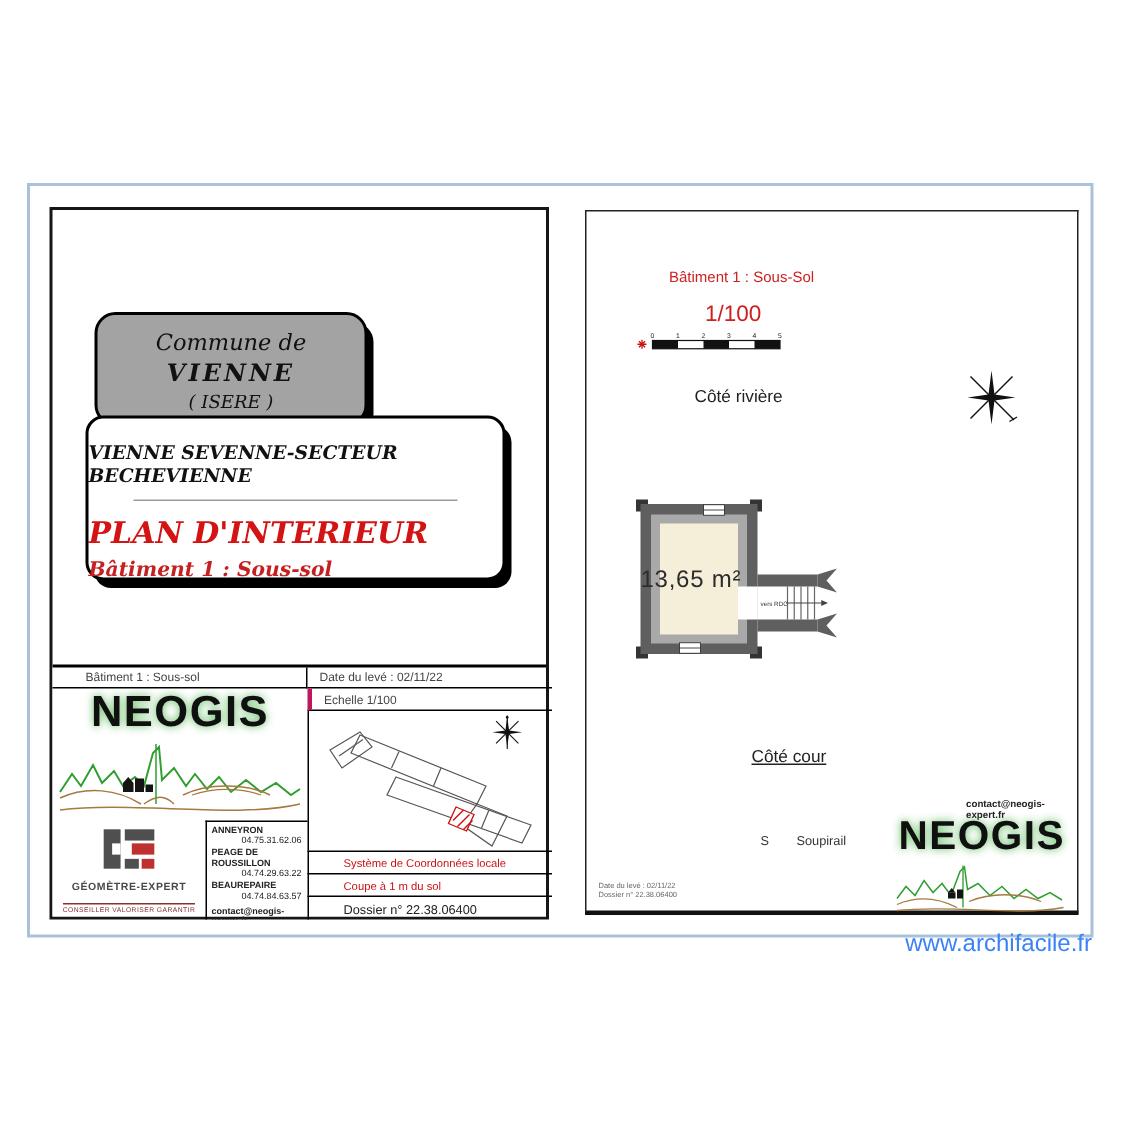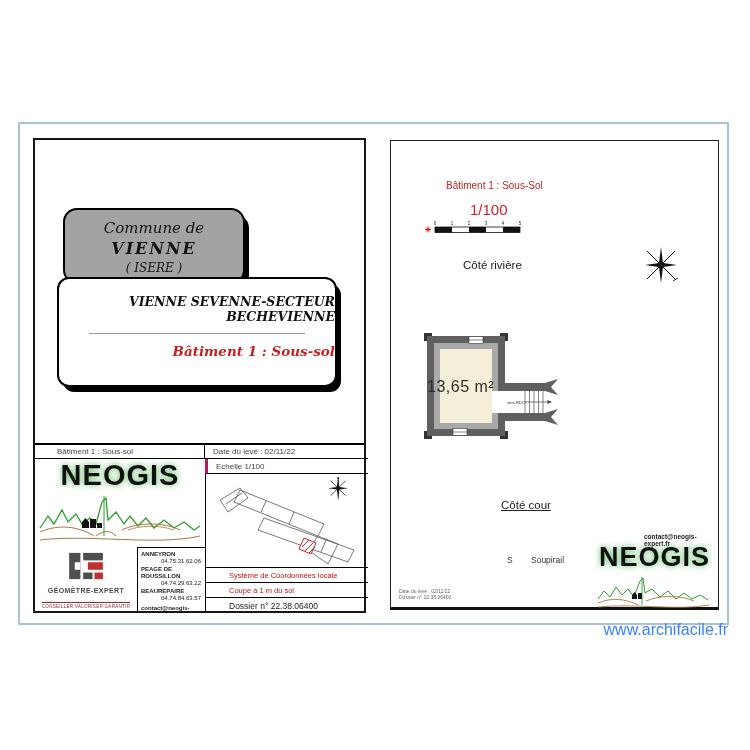--- a/index.html
+++ b/index.html
@@ -21,21 +21,21 @@
 
   .commune-box { position:absolute; left:28px; top:22px; width:182px; height:76px;
                  border:2px solid #000; border-radius:14px; background:#a3a3a3;
                  box-shadow:5px 6px 0 -1px #000; text-align:center; padding-top:9px;margin-top:46px; }
   .commune-box .l1 { font-size:15px; color:#111; }
   .commune-box .l2 { font-size:16px; font-weight:bold; letter-spacing:2px; color:#111; margin-top:2px; }
   .commune-box .l3 { font-size:12px; font-weight:normal; color:#111; margin-top:3px; }
 
   .title-box { position:absolute; left:22px; top:137px; width:280px; height:110px;
                border:2px solid #000; border-radius:12px; background:#fff;
-               box-shadow:5px 6px 0 -1px #000; text-align:right; padding-top:15px; }
+               box-shadow:5px 6px 0 -1px #000; text-align:left; padding-top:15px; }
   .title-box .sector { font-size:12.5px; font-weight:bold; color:#111; }
   .title-box hr { border:none; border-top:1px solid #9a9a9a; width:78%; margin:9px auto 9px auto; }
   .title-box .ptitle { font-size:20px; font-weight:bold; color:#d41414; }
   .title-box .psub { font-size:13.5px; font-weight:bold; color:#c51f1f; margin-top:5px; }
 
   
   .tb { position:absolute; left:0; top:303px; width:100%; height:168px;
         border-top:2px solid #000; font-family:"Liberation Sans",sans-serif; background:#fff; }
   .cell { position:absolute; overflow:hidden; }
   .c-build { left:0; top:0; width:170px; height:14px; border-right:1px solid #000;
@@ -93,20 +93,21 @@
 
     <div class="commune-box serif-it">
       <div class="l1">Commune de</div>
       <div class="l2">VIENNE</div>
       <div class="l3">( ISERE )</div>
     </div>
 
     <div class="title-box serif-it">
       <div class="sector">VIENNE SEVENNE-SECTEUR BECHEVIENNE</div>
       <hr>
+      <div class="ptitle">PLAN D'INTERIEUR</div>
       <div class="psub">Bâtiment 1 : Sous-sol</div>
     </div>
 
     <div class="tb">
       <div class="cell c-build">Bâtiment 1 : Sous-sol</div>
       <div class="cell c-date">Date du levé : 02/11/22</div>
       <div class="cell c-scale">Echelle 1/100</div>
 
       <div class="cell c-art">
         <div class="brand-big">NEOGIS</div>

